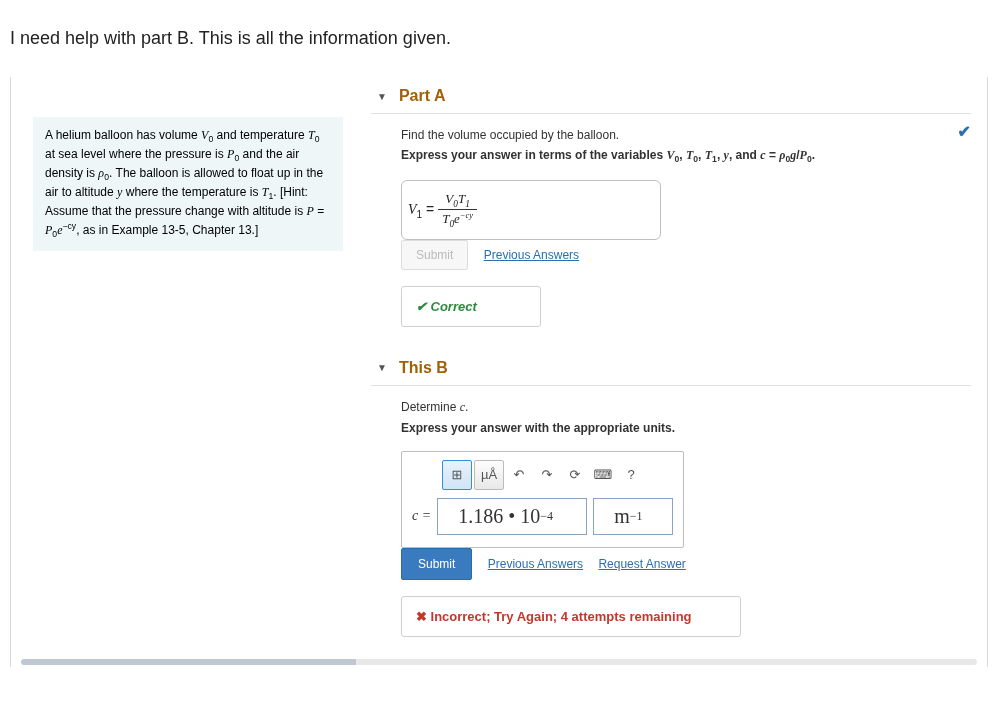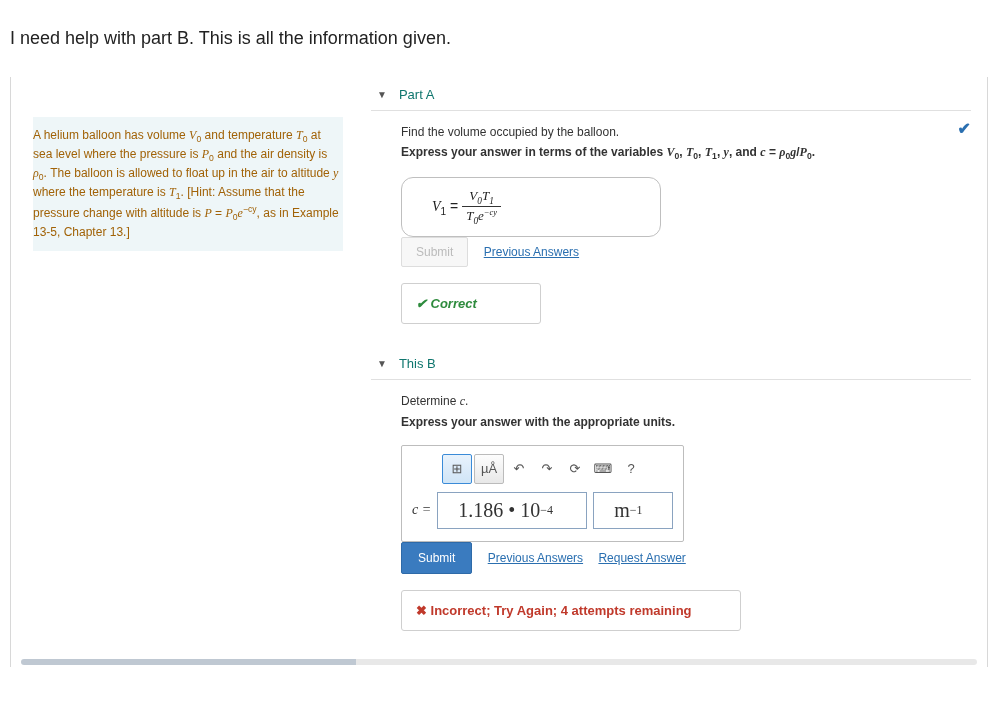--- a/index.html
+++ b/index.html
@@ -30,24 +30,24 @@
     height: 590px;
     position: relative;
     overflow: hidden;
   }
   .left-col {
     position: absolute;
     left: 22px;
     top: 40px;
     width: 310px;
     background: #eef6f8;
-    padding: 10px 0;
+    padding: 10px 12px;
     font-size: 12px;
     line-height: 1.45;
-    color: #a16207;
+    color: #000000;
   }
   .right-col {
     position: absolute;
     left: 360px;
     top: 0;
     right: 16px;
   }
   .part-header {
     border-bottom: 1px solid #e0e0e0;
     padding: 10px 0 8px 0;
@@ -55,35 +55,35 @@
     align-items: center;
     gap: 12px;
     cursor: pointer;
   }
   .part-header .tri {
     font-size: 10px;
     color: #555;
     margin-left: 6px;
   }
   .part-header .plabel {
-    font-size: 13px;
-    font-weight: 400;
-    color: #0f766e;
+    font-size: 16px;
+    font-weight: 700;
+    color: #a16207;
   }
   .part-body {
     padding: 14px 0 22px 30px;
     font-size: 12px;
     position: relative;
   }
   .instr1 { margin-bottom: 6px; }
   .instr-bold { font-weight: 700; margin-bottom: 16px; }
   .answer-box {
     border: 1px solid #bfbfbf;
-    border-radius: 12px;
-    padding: 10px 30px;
+    border-radius: 6px;
+    padding: 10px 6px;
     display: inline-block;
     min-width: 260px;
     font-size: 14px;
     color: #222;
   }
   .answer-box .frac {
     display: inline-block;
     vertical-align: middle;
     text-align: center;
     font-style: italic;

